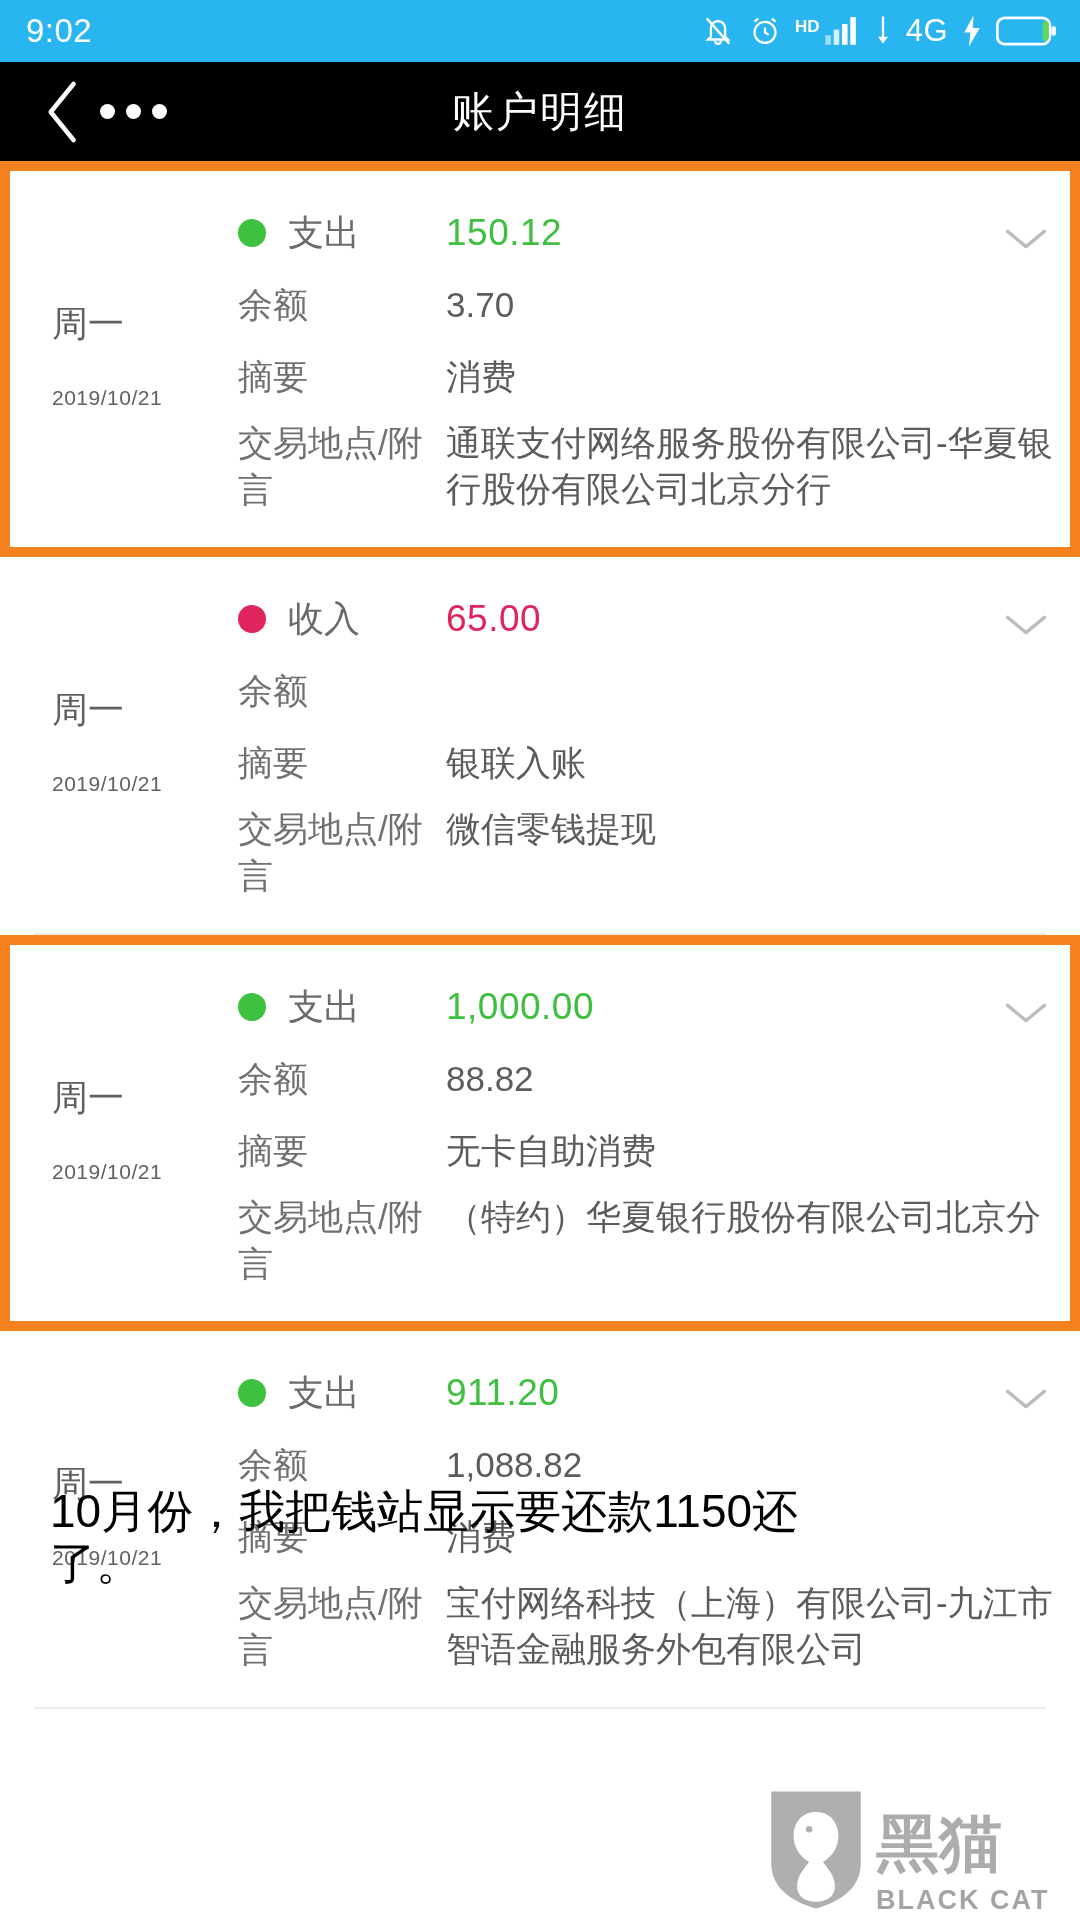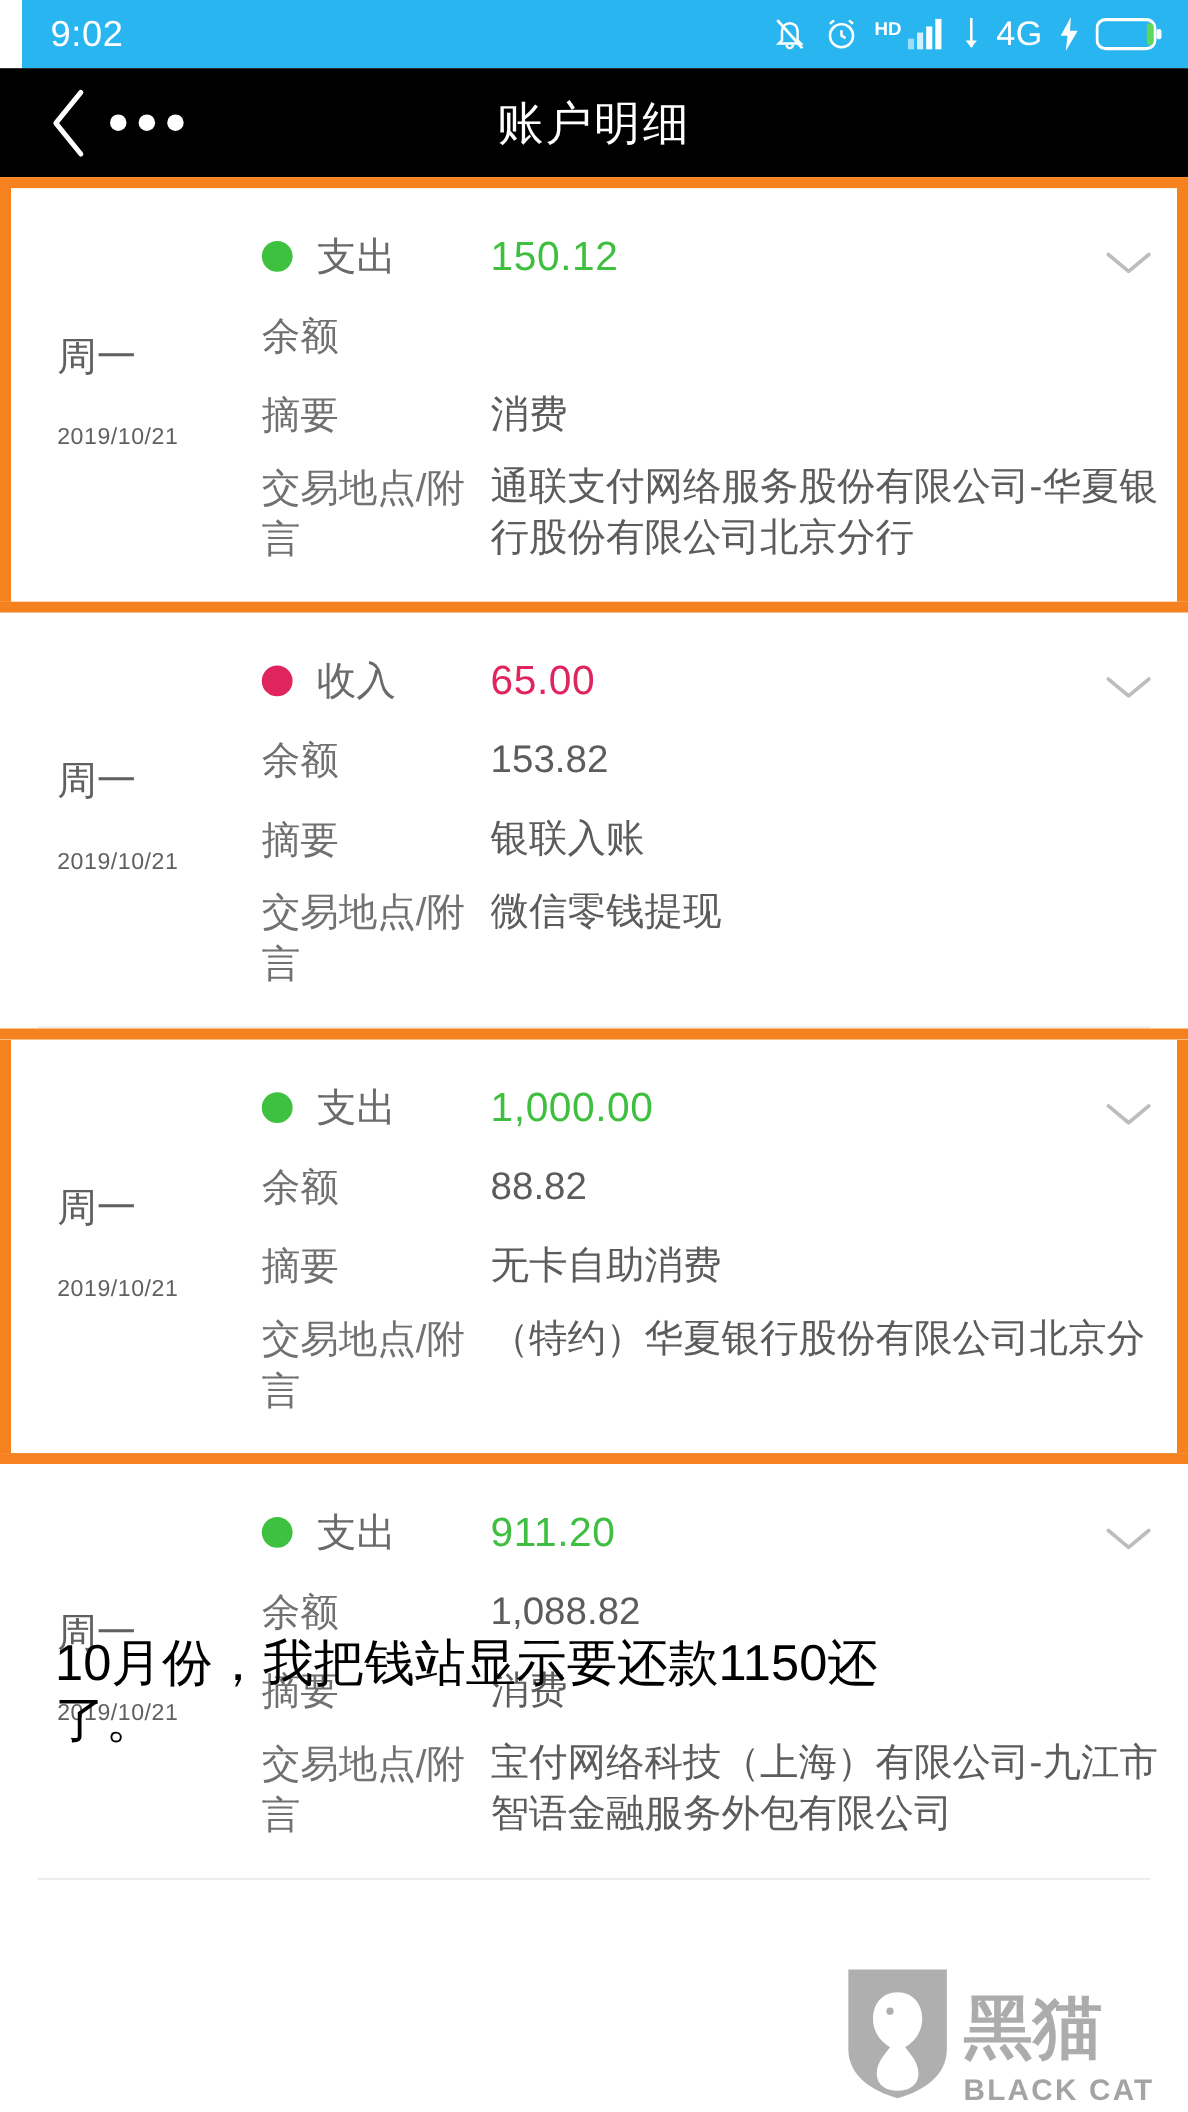--- a/index.html
+++ b/index.html
@@ -13,21 +13,20 @@
 
   
   .statusbar{
     height:62px;
     background:#29b6f0;
     display:flex;
     align-items:center;
     justify-content:space-between;
     padding:0 22px 0 26px;
     color:#ffffff;
-    margin-left:20px;
   }
   .status-time{ font-size:33px; letter-spacing:0.5px; }
   .status-icons{ display:flex; align-items:center; gap:13px; }
   .si{ display:flex; align-items:center; }
   .si svg{ display:block; }
   .status-4g{ font-size:31px; letter-spacing:0.5px; }
   .status-hd{ font-size:17px; font-weight:bold; margin-right:-9px; align-self:flex-start; margin-top:4px;}
 
   
   .navbar{
@@ -250,20 +249,21 @@
             <span class="amount out">150.12</span>
           </div>
           <div class="chev">
             <svg width="46" height="30" viewBox="0 0 30 18" fill="none" stroke="#bdbdbd" stroke-width="2.2" stroke-linecap="round" stroke-linejoin="round">
                 <polyline points="3,4 15,14 27,4"></polyline>
               </svg>
           </div>
         </div>
         <div class="row">
           <div class="lbl">余额</div>
+          <div class="val">3.70</div>
         </div>
         <div class="row">
           <div class="lbl">摘要</div>
           <div class="val">消费</div>
         </div>
         <div class="row">
           <div class="lbl">交易地点/附言</div>
           <div class="val wrap">通联支付网络服务股份有限公司-华夏银行股份有限公司北京分行</div>
         </div>
       </div>
@@ -286,21 +286,20 @@
             <span class="amount in">65.00</span>
           </div>
           <div class="chev">
             <svg width="46" height="30" viewBox="0 0 30 18" fill="none" stroke="#bdbdbd" stroke-width="2.2" stroke-linecap="round" stroke-linejoin="round">
                 <polyline points="3,4 15,14 27,4"></polyline>
               </svg>
           </div>
         </div>
         <div class="row">
           <div class="lbl">余额</div>
-          <div class="val">153.82</div>
         </div>
         <div class="row">
           <div class="lbl">摘要</div>
           <div class="val">银联入账</div>
         </div>
         <div class="row">
           <div class="lbl">交易地点/附言</div>
           <div class="val wrap">微信零钱提现</div>
         </div>
       </div>

